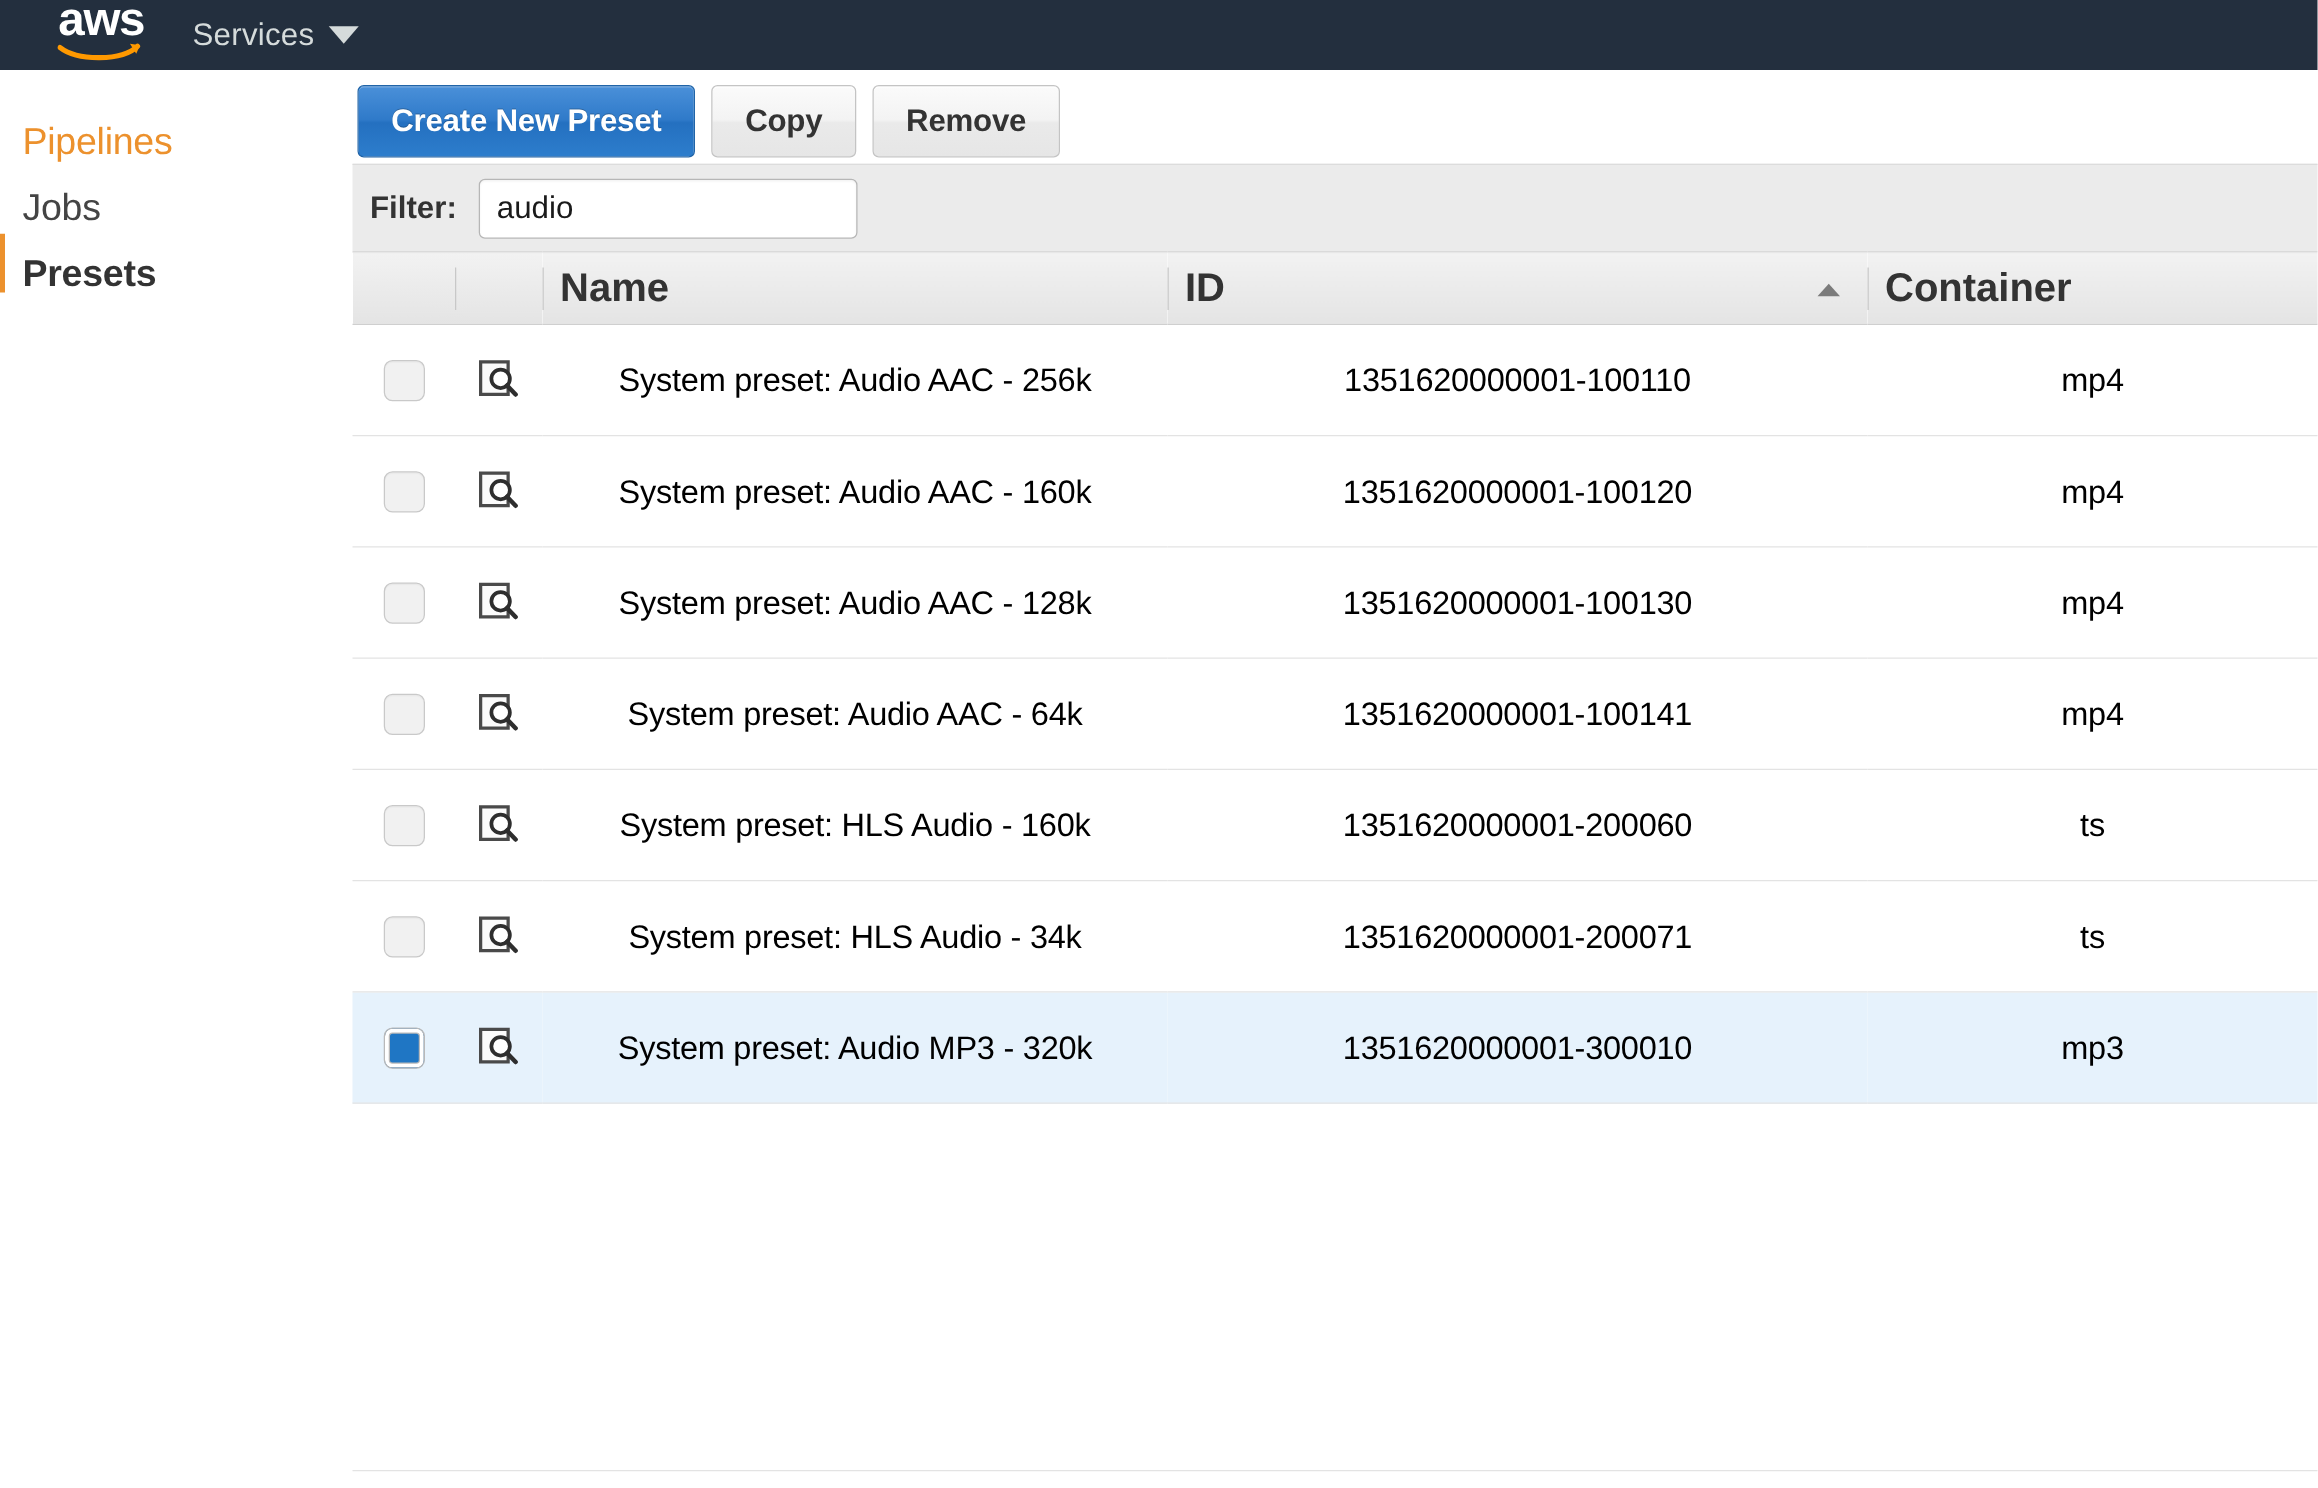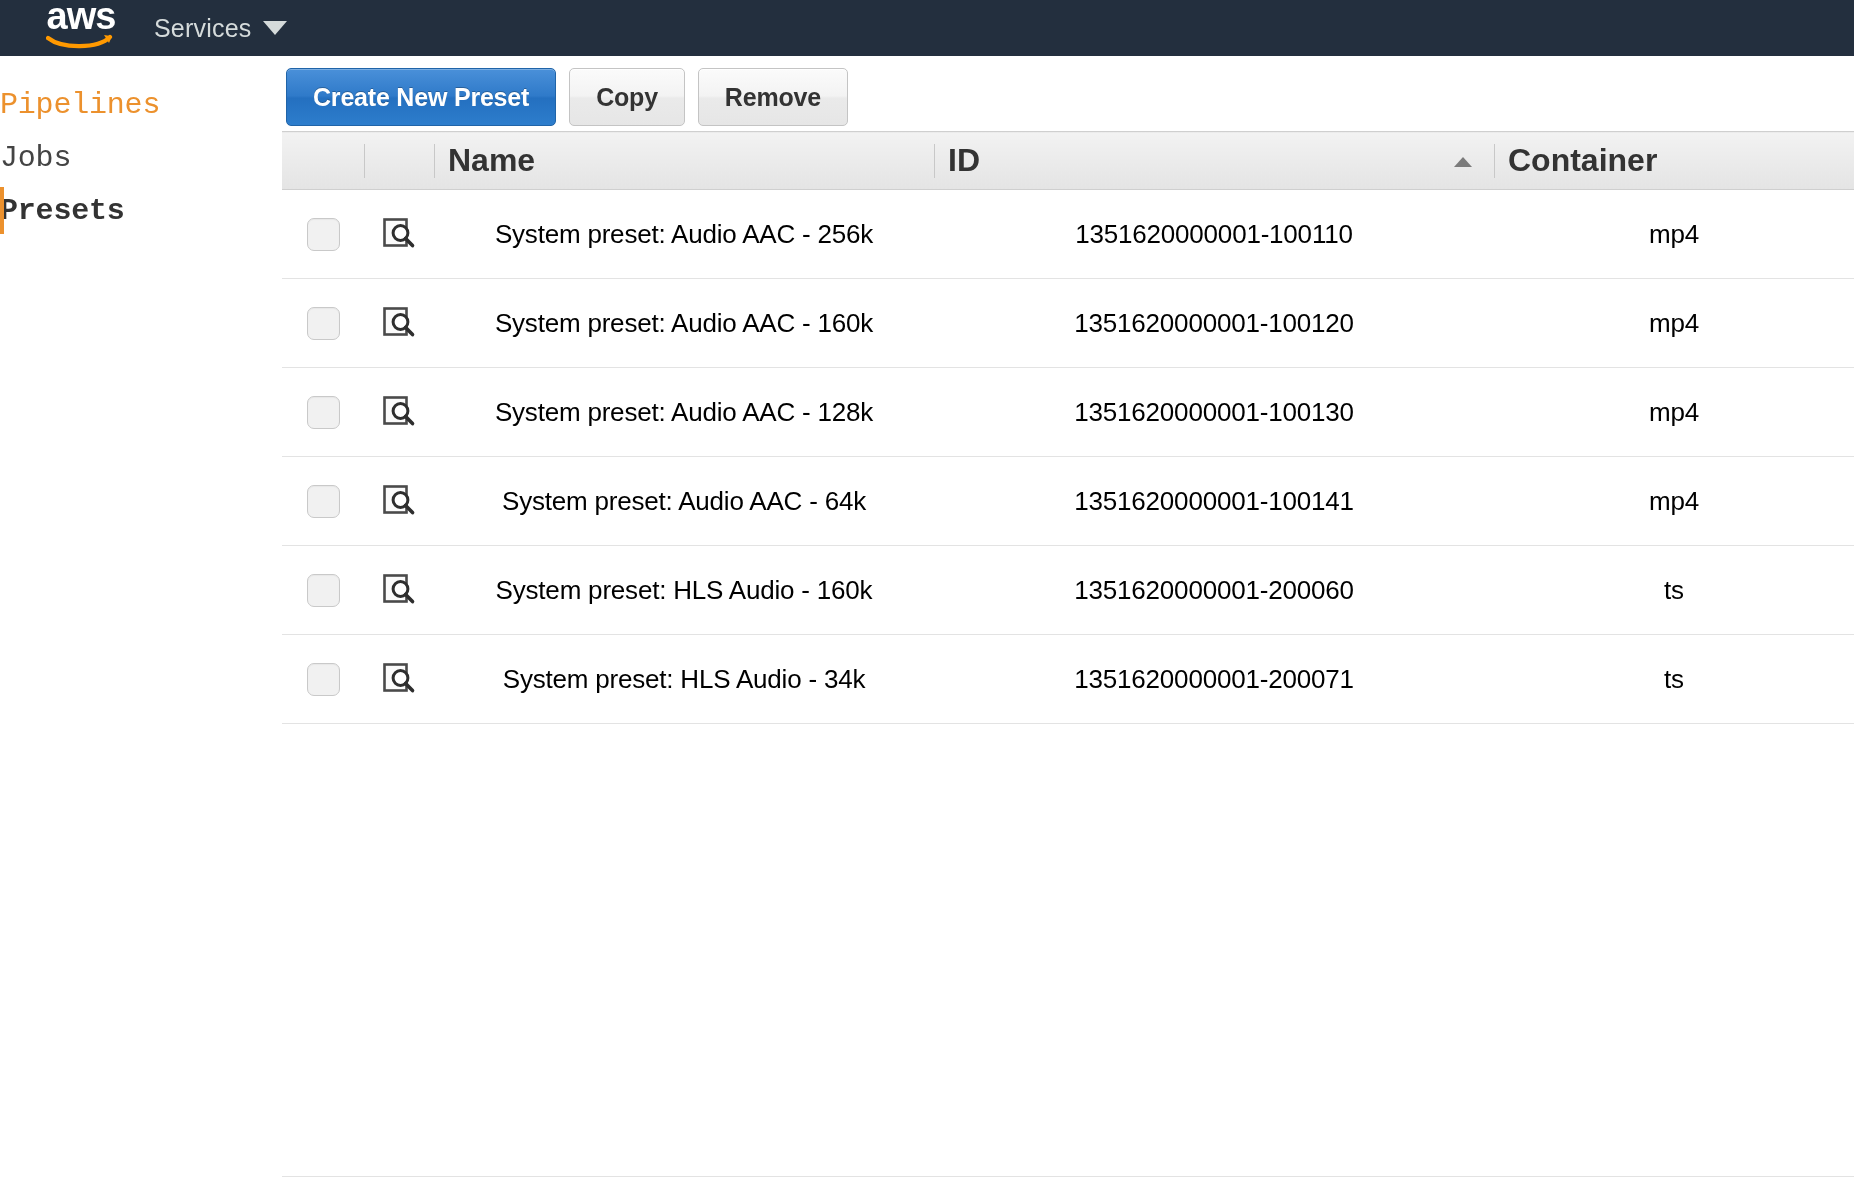--- a/index.html
+++ b/index.html
@@ -78,23 +78,23 @@
     left: 0;
     width: 282px;
     height: 1134px;
     background: #ffffff;
     padding-top: 22px;
   }
   .nav-item {
     position: relative;
     height: 53px;
     display: flex;
-    align-items: center;
+    align-items: flex-end;
+    padding-left: 18px;
     cursor: pointer;
-    font-family: Liberation Mono, monospace;
   }
   .nav-item .nav-label {
     font-size: 30px;
     color: #444444;
     font-weight: normal;
     letter-spacing: -0.2px;
   }
   .nav-item.active-link .nav-label { color: #ec912d; }
   .nav-item.current .nav-label { color: #333333; font-weight: bold; }
   .nav-item.current::before {
@@ -298,20 +298,24 @@
 </div>
 
 <div id="main">
 
   <div id="toolbar">
     <div class="btn btn-primary">Create New Preset</div>
     <div class="btn btn-secondary">Copy</div>
     <div class="btn btn-secondary">Remove</div>
   </div>
 
+  <div id="filter-bar">
+    <span id="filter-label">Filter:</span>
+    <input id="filter-input" type="text" value="audio" style="">
+  </div>
 
   <table id="preset-table">
     <colgroup>
       <col style="width:82px">
       <col style="width:70px">
       <col style="width:500px">
       <col style="width:560px">
       <col style="width:360px">
     </colgroup>
     <thead>
@@ -390,17 +394,28 @@
           <td class="cell-check"><span class="checkbox"></span></td>
           <td class="cell-icon"><span><svg class="view-icon" viewBox="0 0 34 34">
                 <rect x="2.5" y="2.5" width="22" height="26" fill="#fbfbfb" stroke="#4a4a4a" stroke-width="2.6"></rect>
                 <circle cx="18.5" cy="16" r="7.4" fill="#ffffff" stroke="#2e2e2e" stroke-width="3"></circle>
                 <line x1="23.6" y1="21.4" x2="30.5" y2="28.6" stroke="#2e2e2e" stroke-width="3.6" stroke-linecap="round"></line>
               </svg></span></td>
           <td class="cell-name"><span>System preset: HLS Audio - 34k</span></td>
           <td class="cell-id"><span>1351620000001-200071</span></td>
           <td class="cell-container"><span>ts</span></td>
         </tr>
+        <tr class="row-selected">
+          <td class="cell-check"><span class="checkbox checked"></span></td>
+          <td class="cell-icon"><span><svg class="view-icon" viewBox="0 0 34 34">
+                <rect x="2.5" y="2.5" width="22" height="26" fill="#fbfbfb" stroke="#4a4a4a" stroke-width="2.6"></rect>
+                <circle cx="18.5" cy="16" r="7.4" fill="#ffffff" stroke="#2e2e2e" stroke-width="3"></circle>
+                <line x1="23.6" y1="21.4" x2="30.5" y2="28.6" stroke="#2e2e2e" stroke-width="3.6" stroke-linecap="round"></line>
+              </svg></span></td>
+          <td class="cell-name"><span>System preset: Audio MP3 - 320k</span></td>
+          <td class="cell-id"><span>1351620000001-300010</span></td>
+          <td class="cell-container"><span>mp3</span></td>
+        </tr>
       </tbody>
   </table>
 </div>
 
 <div id="bottom-rule"></div>
 
 </body></html>

